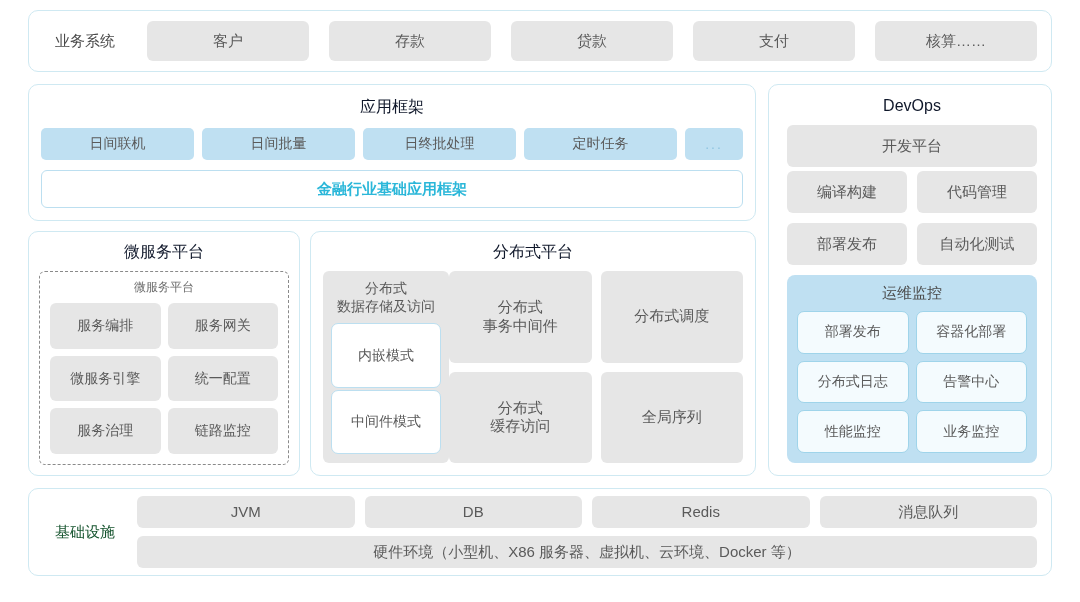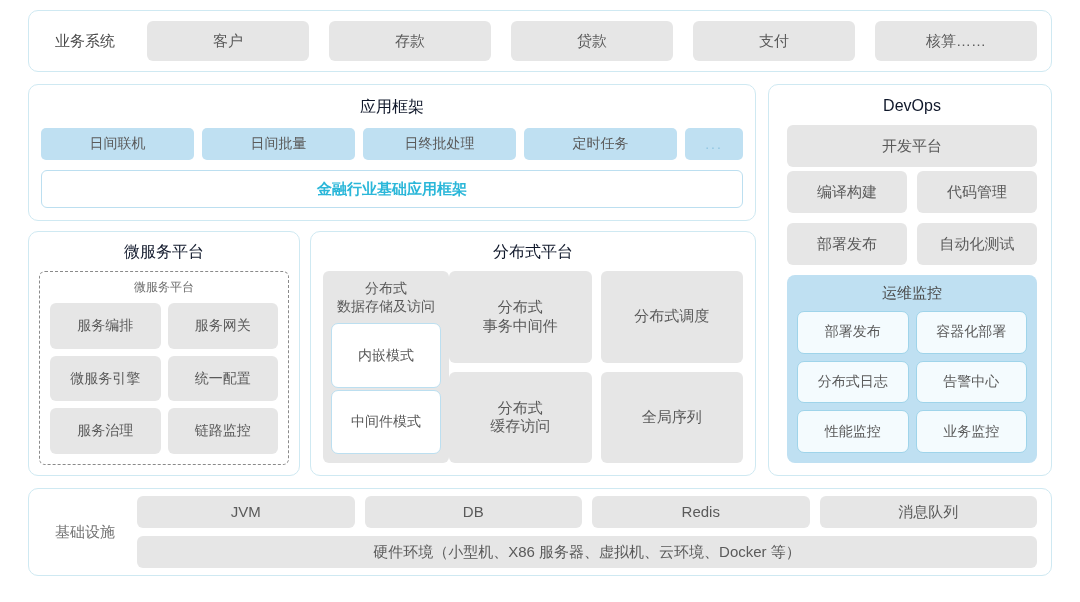--- a/index.html
+++ b/index.html
@@ -252,21 +252,21 @@
     margin-top: 12px;
     display: flex;
     align-items: center;
     padding: 0 14px;
     gap: 10px;
   }
   .infra-label {
     flex: 0 0 84px;
     text-align: center;
     font-size: 15px;
-    color: #737373;
+    color: #14532d;
   }
   .infra-right { flex: 1 1 auto; display: flex; flex-direction: column; gap: 8px; }
   .infra-top { display: flex; gap: 10px; }
   .infra-top .tile { flex: 1 1 0; height: 32px; }
   .infra-hw { height: 32px; font-size: 15px; }
 </style>
 </head>
 <body>
 
 <div class="page">

